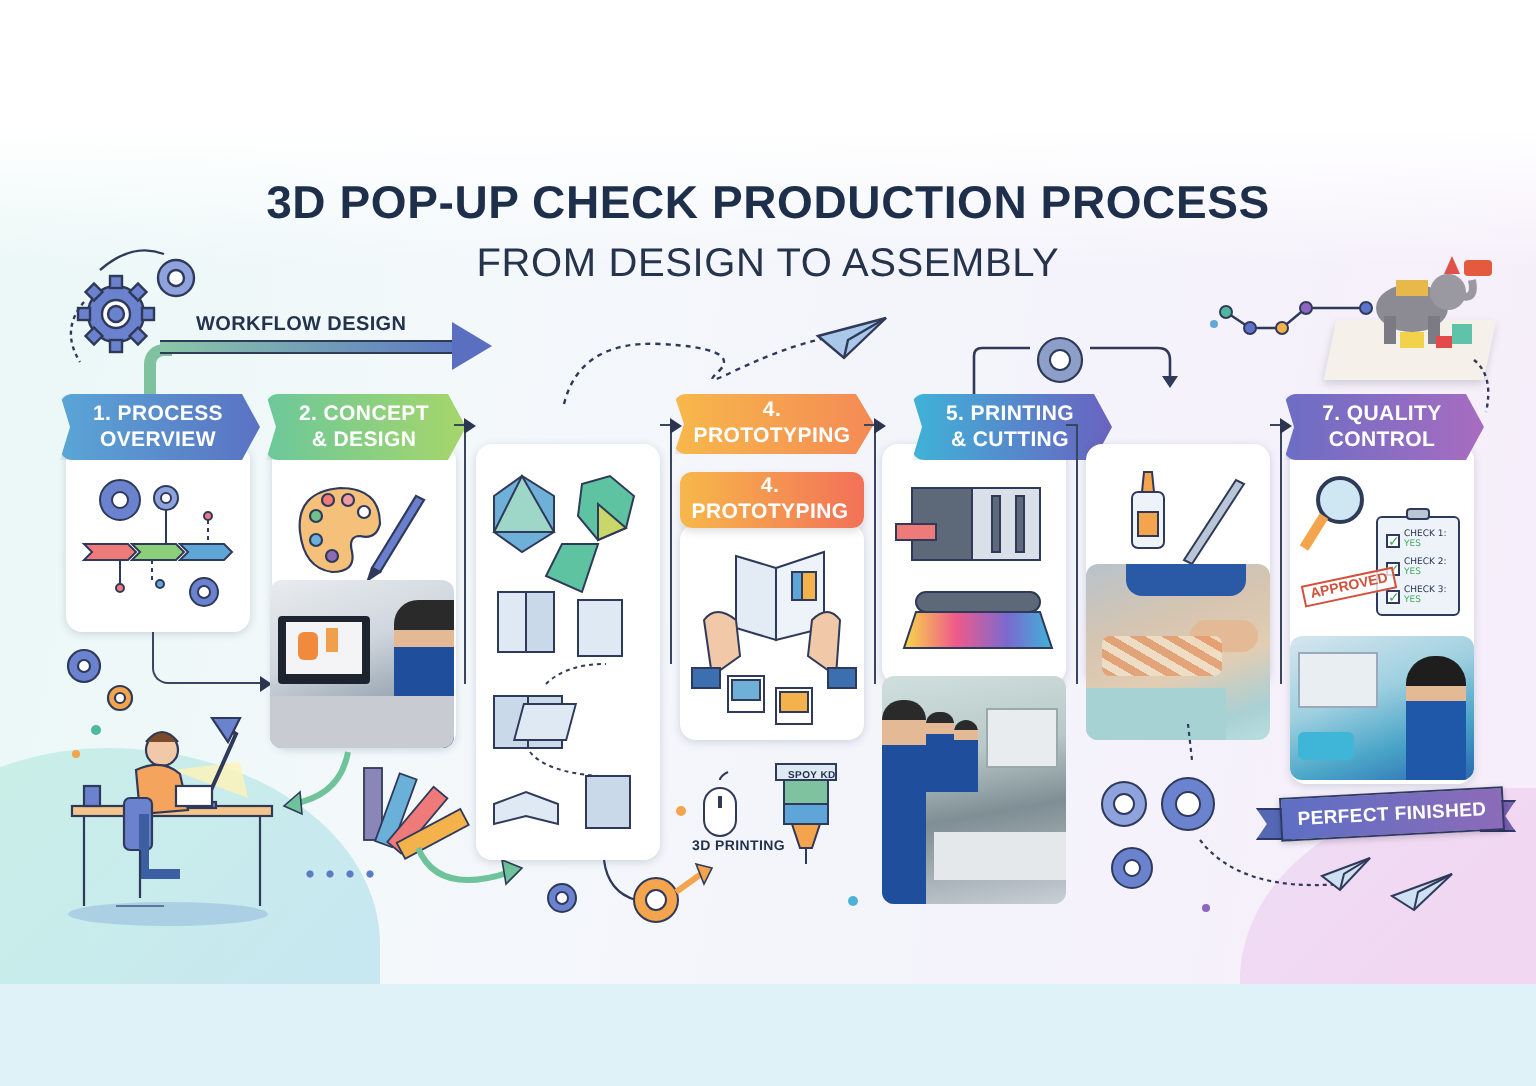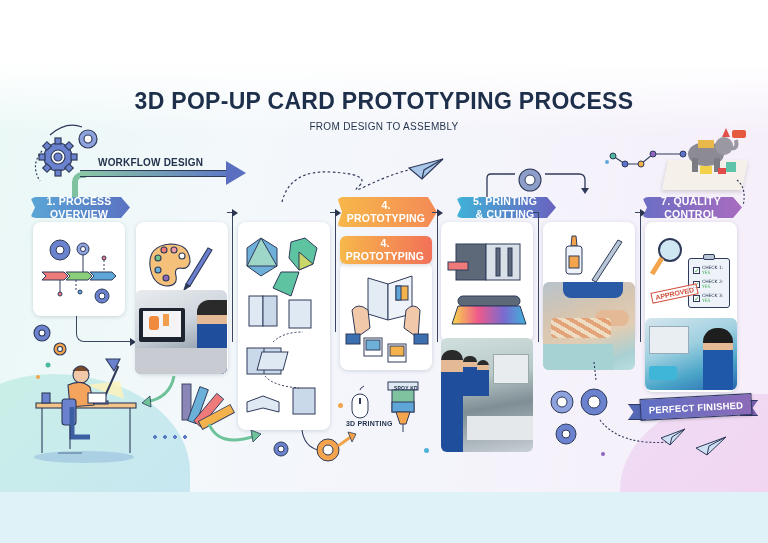--- a/index.html
+++ b/index.html
@@ -31,21 +31,21 @@
   }
   .bottom-strip { position: absolute; left: 0; top: 492px; width: 768px; height: 51px; background: #dff2f8; }
 
   .title {
     position: absolute; left: 0; top: 88px; width: 768px; text-align: center;
     font-family: "Liberation Sans", sans-serif; font-weight: 700; font-size: 23px;
     color: #1d2f4a; letter-spacing: 0.3px;
   }
   .subtitle {
     position: absolute; left: 0; top: 121px; width: 768px; text-align: center;
-    font-family: "Liberation Sans", sans-serif; font-size: 10px; color: #25344c;
+    font-family: "Liberation Sans", sans-serif; font-size: 20px; color: #25344c;
     letter-spacing: 0.3px;
   }
 
   
   .stream-label {
     position: absolute; left: 98px; top: 157px;
     font-family: "Liberation Sans", sans-serif; font-weight: 700; font-size: 10px; color: #23334e;
     letter-spacing: 0.2px;
   }
   .stream-bar {
@@ -58,21 +58,21 @@
     border-top: 12px solid transparent; border-bottom: 12px solid transparent;
     border-left: 20px solid #5b6fc0;
   }
   .stream-riser {
     position: absolute; left: 72px; top: 172px; width: 14px; height: 26px;
     border-left: 6px solid #7fc2a0; border-top: 6px solid #7fc2a0; border-radius: 10px 0 0 0;
   }
 
   
   .step-tag {
-    position: absolute; height: 21px; color: #ffffff;
+    position: absolute; height: 33px; color: #ffffff;
     font-family: "Liberation Sans", sans-serif; font-weight: 700; font-size: 10.5px;
     line-height: 13px; text-align: center; letter-spacing: 0.2px;
     display: flex; align-items: center; justify-content: center;
     clip-path: polygon(0 0, 91% 0, 100% 50%, 91% 100%, 0 100%, 5% 50%);
     border-radius: 6px;
     box-shadow: 0 2px 4px rgba(0,0,0,.12);
     padding: 0 10px 0 8px;
   }
   .step-tag span { display: block; white-space: pre-line; }
 
@@ -116,21 +116,21 @@
   <div class="top-white"></div>
 
   <div class="panel">
     <div class="panel-top-fade"></div>
     <div class="blob-left"></div>
     <div class="blob-right"></div>
   </div>
 
   <div class="bottom-strip"></div>
 
-  <div class="title">3D POP-UP CARD PROTOTYPING PROCESS</div>
+  <div class="title">3D POP-UP CHECK PRODUCTION PROCESS</div>
   <div class="subtitle">FROM DESIGN TO ASSEMBLY</div>
 
   <svg style="left:36px;top:125px" width="70" height="60" viewBox="0 0 70 60">
     <g fill="#6b83cf" stroke="#2f3a5a" stroke-width="1.2">
       <circle cx="22" cy="32" r="14"></circle>
       <g>
         <rect x="19" y="13" width="6" height="6"></rect>
           <rect x="19" y="45" width="6" height="6"></rect>
         <rect x="3" y="29" width="6" height="6"></rect>
           <rect x="35" y="29" width="6" height="6"></rect>
@@ -251,20 +251,24 @@
       <rect x="60" y="68" width="18" height="10" fill="#ffffff"></rect>
       <rect x="34" y="74" width="14" height="26" rx="3" fill="#6b83cf"></rect>
       <path d="M44 82 L44 112 L62 112" fill="none" stroke="#3b5fa0" stroke-width="5"></path>
       <line x1="42" y1="100" x2="42" y2="124"></line>
       <line x1="30" y1="128" x2="54" y2="128"></line>
     </g>
     <ellipse cx="56" cy="132" rx="50" ry="6" fill="#8db6dc" opacity=".5"></ellipse>
   </svg>
 
   <div class="card" style="left:136px;top:222px;width:92px;height:152px;"></div>
+  <div class="step-tag" style="left:133px;top:197px;width:100px;background:linear-gradient(90deg,#6cc89a,#a6d66a);">
+    <span>2. CONCEPT
+&amp; DESIGN</span>
+  </div>
   <svg style="left:146px;top:240px" width="70" height="50" viewBox="0 0 70 50">
     <g stroke="#2f3a5a" stroke-width="1.1">
       <path d="M4 26 Q2 6 24 4 Q44 4 44 22 Q42 30 34 28 Q28 28 30 36 Q32 46 20 46 Q6 44 4 26 Z" fill="#f5c07a"></path>
       <circle cx="12" cy="18" r="3" fill="#6fc38a"></circle>
         <circle cx="18" cy="10" r="3" fill="#ef7a7a"></circle>
       <circle cx="28" cy="10" r="3" fill="#ef9aa0"></circle>
         <circle cx="36" cy="16" r="3" fill="#ffffff"></circle>
       <circle cx="12" cy="30" r="3" fill="#6ab0d8"></circle>
         <circle cx="20" cy="38" r="3" fill="#8c6bb8"></circle>
       <path d="M40 44 L62 8 L66 10 L44 46 Z" fill="#6b7fcf"></path>

